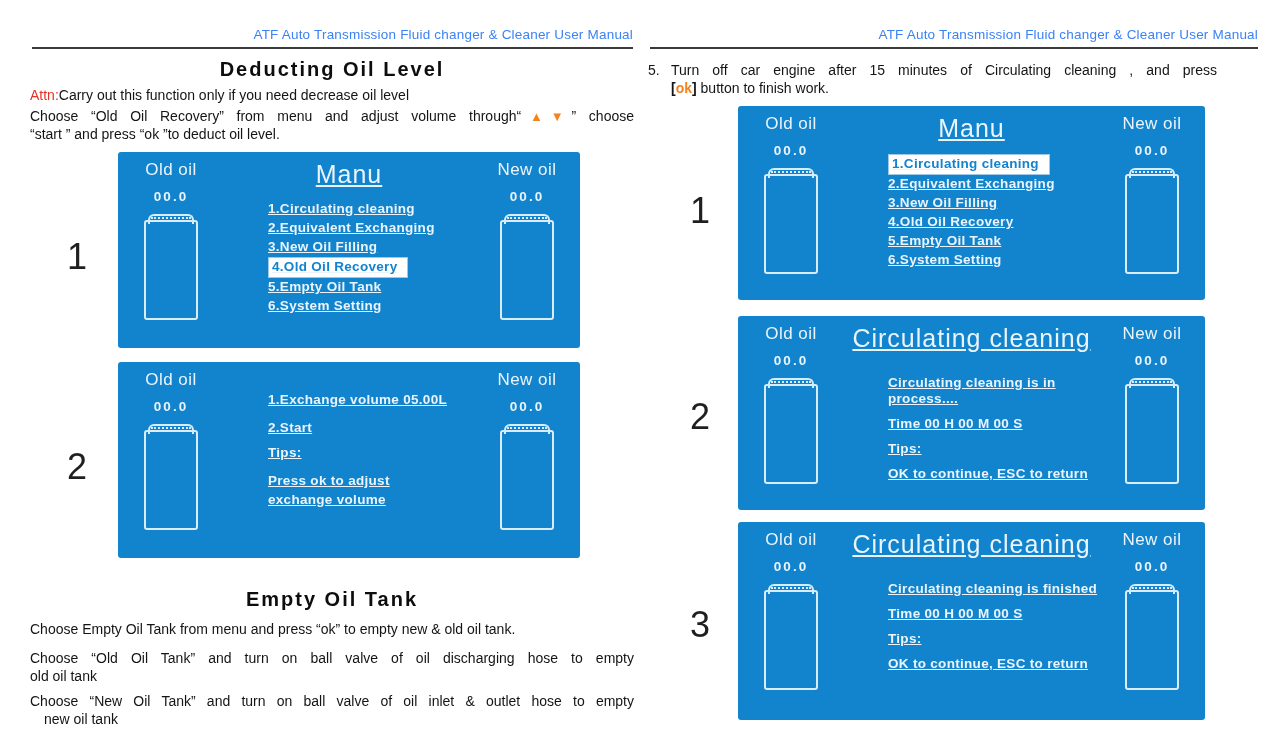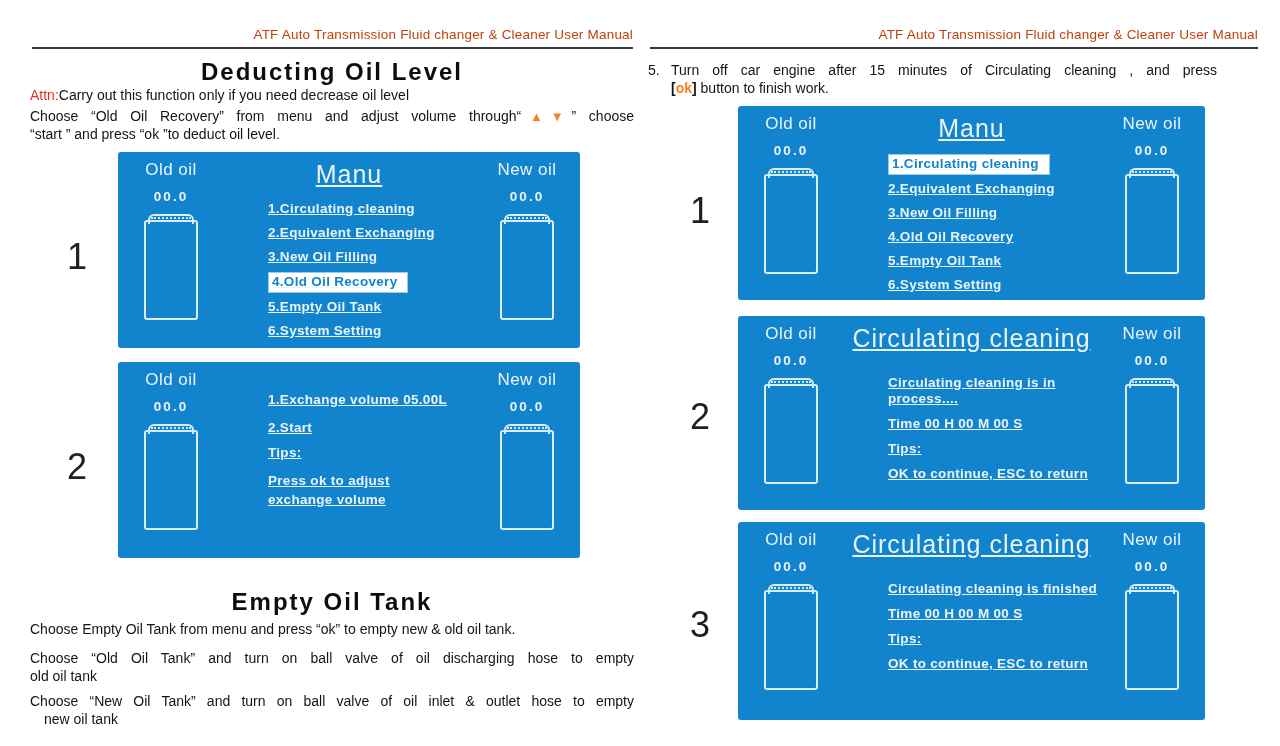--- a/index.html
+++ b/index.html
@@ -7,25 +7,25 @@
   body {
     background:#ffffff;
     font-family:"Liberation Sans","DejaVu Sans",sans-serif;
     color:#1b1b1b;
     position:relative;
     overflow:hidden;
   }
   .abs { position:absolute; }
 
   
-  .col-header { font-size:13.5px; color:#c2410c; text-align:right; letter-spacing:.2px; white-space:nowrap; }
+  .col-header { font-size:13.5px; color:#3b82f6; text-align:right; letter-spacing:.2px; white-space:nowrap; }
   .rule { border-top:2px solid #3a3a3a; height:0; }
 
   
-  .section-title { font-size:24px; font-weight:bold; letter-spacing:2px; text-align:center; color:#0d0d0d; }
+  .section-title { font-size:20px; font-weight:bold; letter-spacing:2px; text-align:center; color:#0d0d0d; }
 
   
   .body-text { font-size:14px; line-height:18px; color:#141414; }
   .just { text-align:justify; text-align-last:justify; }
   .attn-red { color:#e03427; }
   .tri { color:#f5821f; font-size:13px; letter-spacing:-1px; }
   .ok-orange { color:#f5821f; font-weight:bold;text-align:right; }
   .bracket { font-weight:bold; }
 
   
@@ -43,21 +43,21 @@
   .side-value { font-size:13.5px; font-weight:bold; letter-spacing:2px; margin-top:9px; }
   .tank { position:relative; width:54px; height:100px; border:2px solid #d9ecfa; border-radius:3px; margin-top:16px; }
   .tank::before { content:""; position:absolute; left:2px; right:2px; top:-8px; height:8px;
                   border:2px solid #d9ecfa; border-bottom:none; border-radius:6px 6px 0 0; }
   .tank::after  { content:""; position:absolute; left:5px; right:5px; top:-5px; border-top:2px dotted #d9ecfa; }
 
   .lcd-center { flex:1; padding-top:8px;text-decoration:underline; }
   .lcd-title { text-align:center; font-size:25px; font-weight:500; letter-spacing:1px; line-height:1.15; }
 
   .menu { margin-top:11px; padding-left:44px; }
-  .menu-item { font-size:13.5px; font-weight:bold; letter-spacing:.3px; width:max-content; padding:1px 6px 2px 0; margin-bottom:5px; line-height:16px; }
+  .menu-item { font-size:13.5px; font-weight:bold; letter-spacing:.3px; width:max-content; padding:1px 6px 2px 0; line-height:16px; }
   .menu-item.hl { background:#ffffff; color:#1283cd; padding:1px 10px 2px 3px; border:1px solid #9fc8e6; }
 
   .lcd-lines { margin-top:22px; padding-left:44px; }
   .lcd-line { font-size:13.5px; font-weight:bold; letter-spacing:.3px; line-height:16px; }
   .mb-lg { margin-bottom:12px; }
   .mb-md { margin-bottom:9px; }
   .mb-sm { margin-bottom:3px; }
 </style>
 </head>
 <body>

